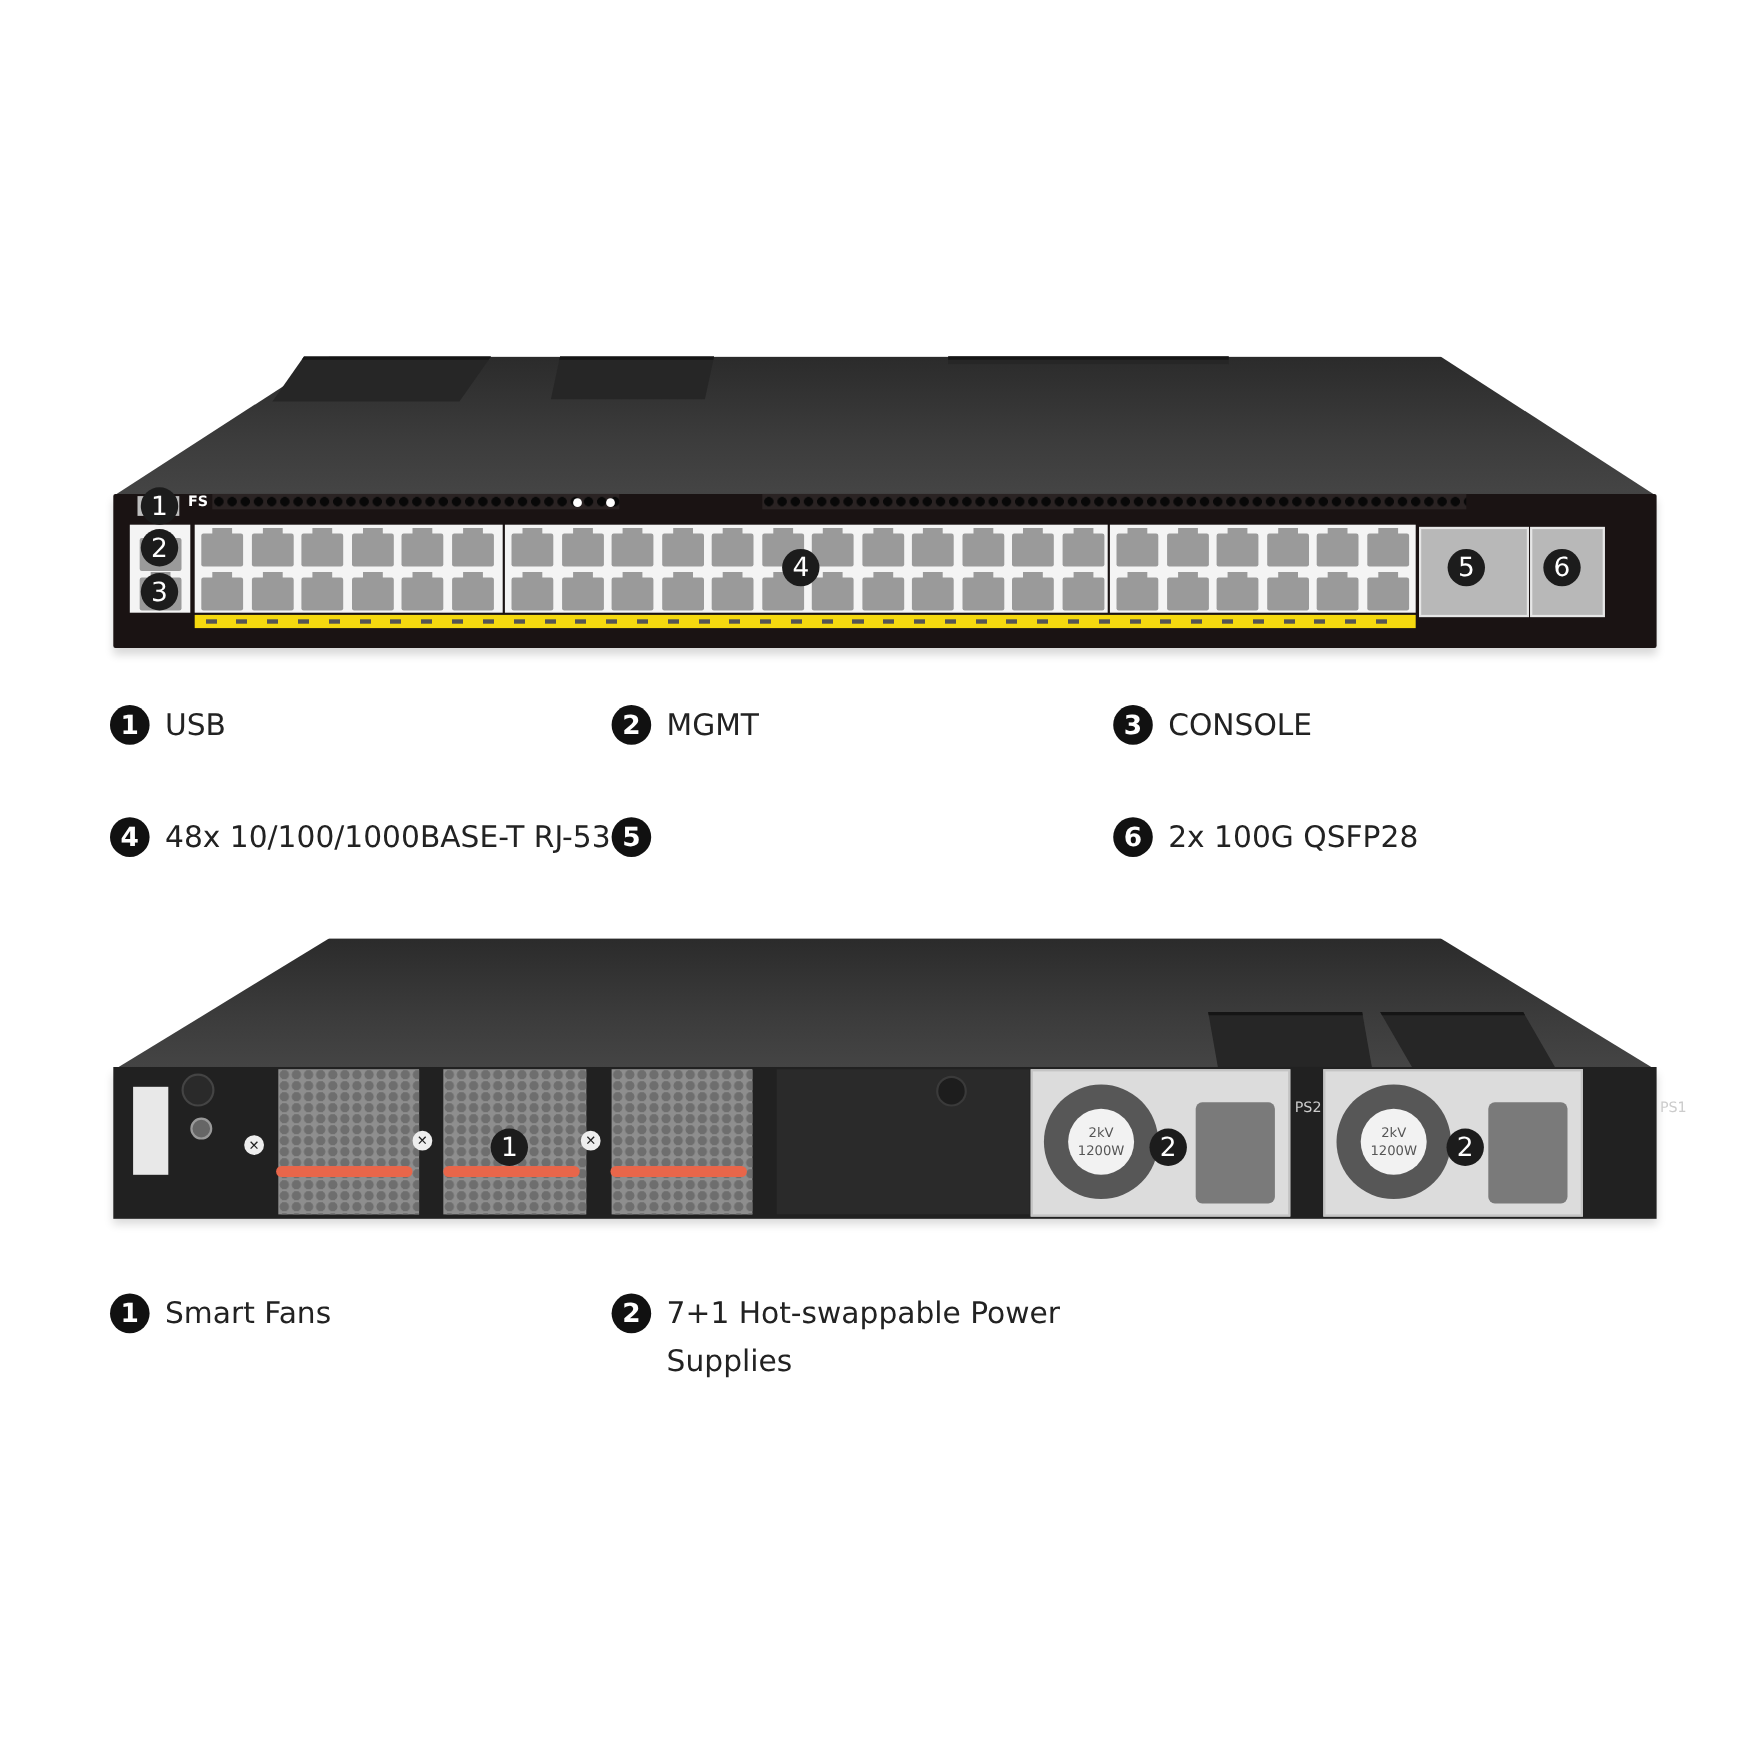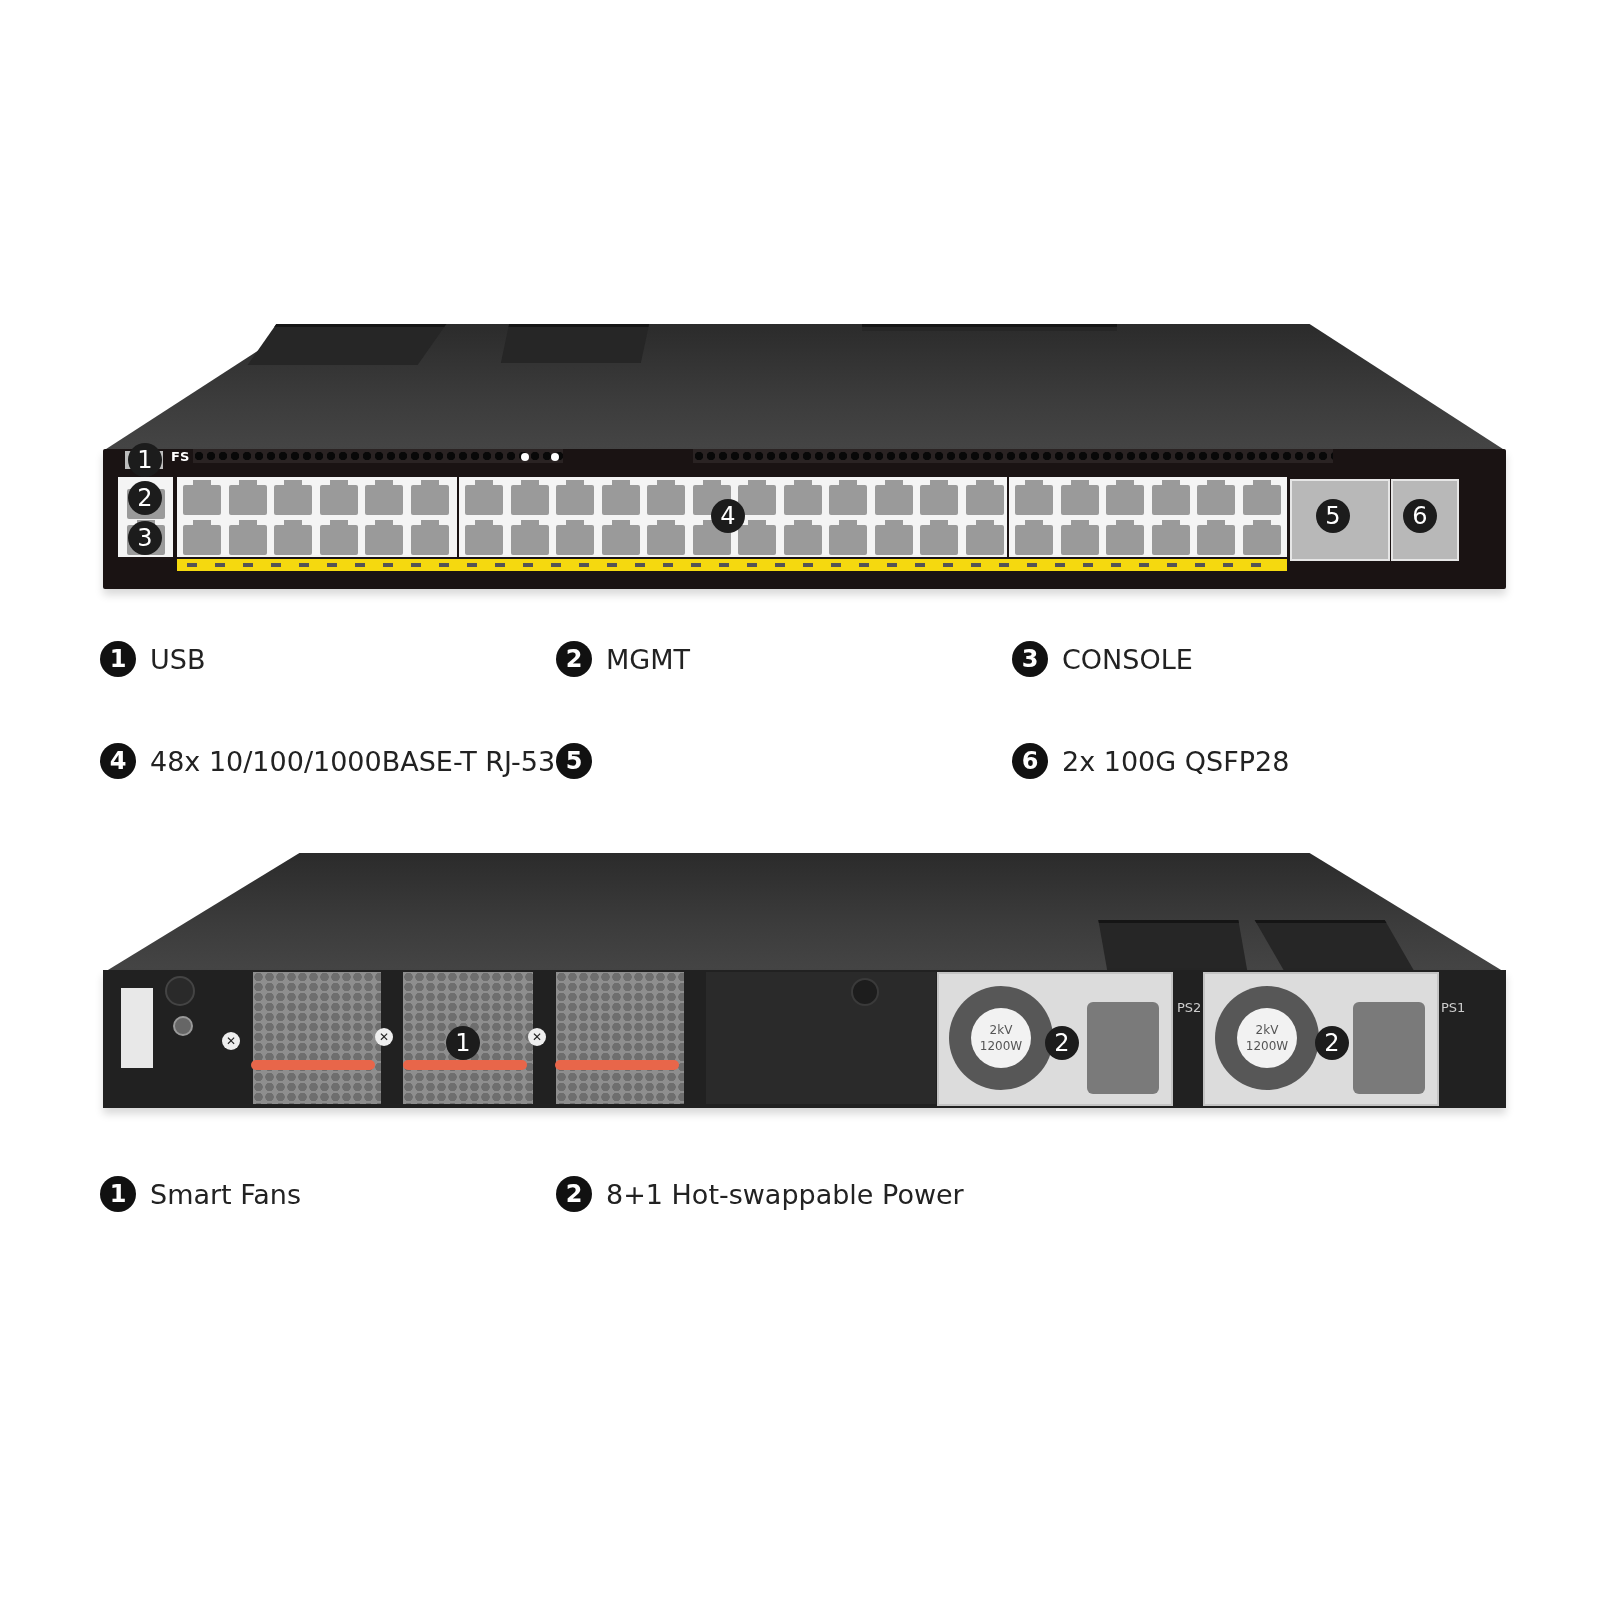--- a/index.html
+++ b/index.html
@@ -186,31 +186,32 @@
   </div>
   <div class="psu-label" style="left:1074px;top:30px;">PS2</div>
   <div class="psu" style="left:1100px;top:2px;width:232px;height:130px;">
     <div class="psu-fan" style="left:10px;top:12px;"></div>
     <div class="psu-hub" style="left:32px;top:34px;">
       <span>2kV</span>
         <span>1200W</span>
     </div>
     <div class="psu-inlet" style="left:148px;top:28px;"></div>
   </div>
-  <div class="psu-label" style="left:1338px;top:30px;">PS1</div>
+  <div class="psu-label" style="left:1406px;top:30px;">PS1</div>
 </div>
 
 <div class="callout sm" style="left:446px;top:1026px;">1</div>
 <div class="callout sm" style="left:1045px;top:1026px;">2</div>
 <div class="callout sm" style="left:1315px;top:1026px;">2</div>
 
 <div class="legend-item" style="left:100px;top:1176px;">
   <div class="legend-badge">1</div>
   <div class="legend-text">
     <div>Smart Fans</div>
   </div>
 </div>
 <div class="legend-item" style="left:556px;top:1176px;">
   <div class="legend-badge">2</div>
   <div class="legend-text">
-    <div>8+1 Hot-swappable Power</div>
+    <div>7+1 Hot-swappable Power</div>
+    <div>Supplies</div>
   </div>
 </div>
 
 </body></html>

